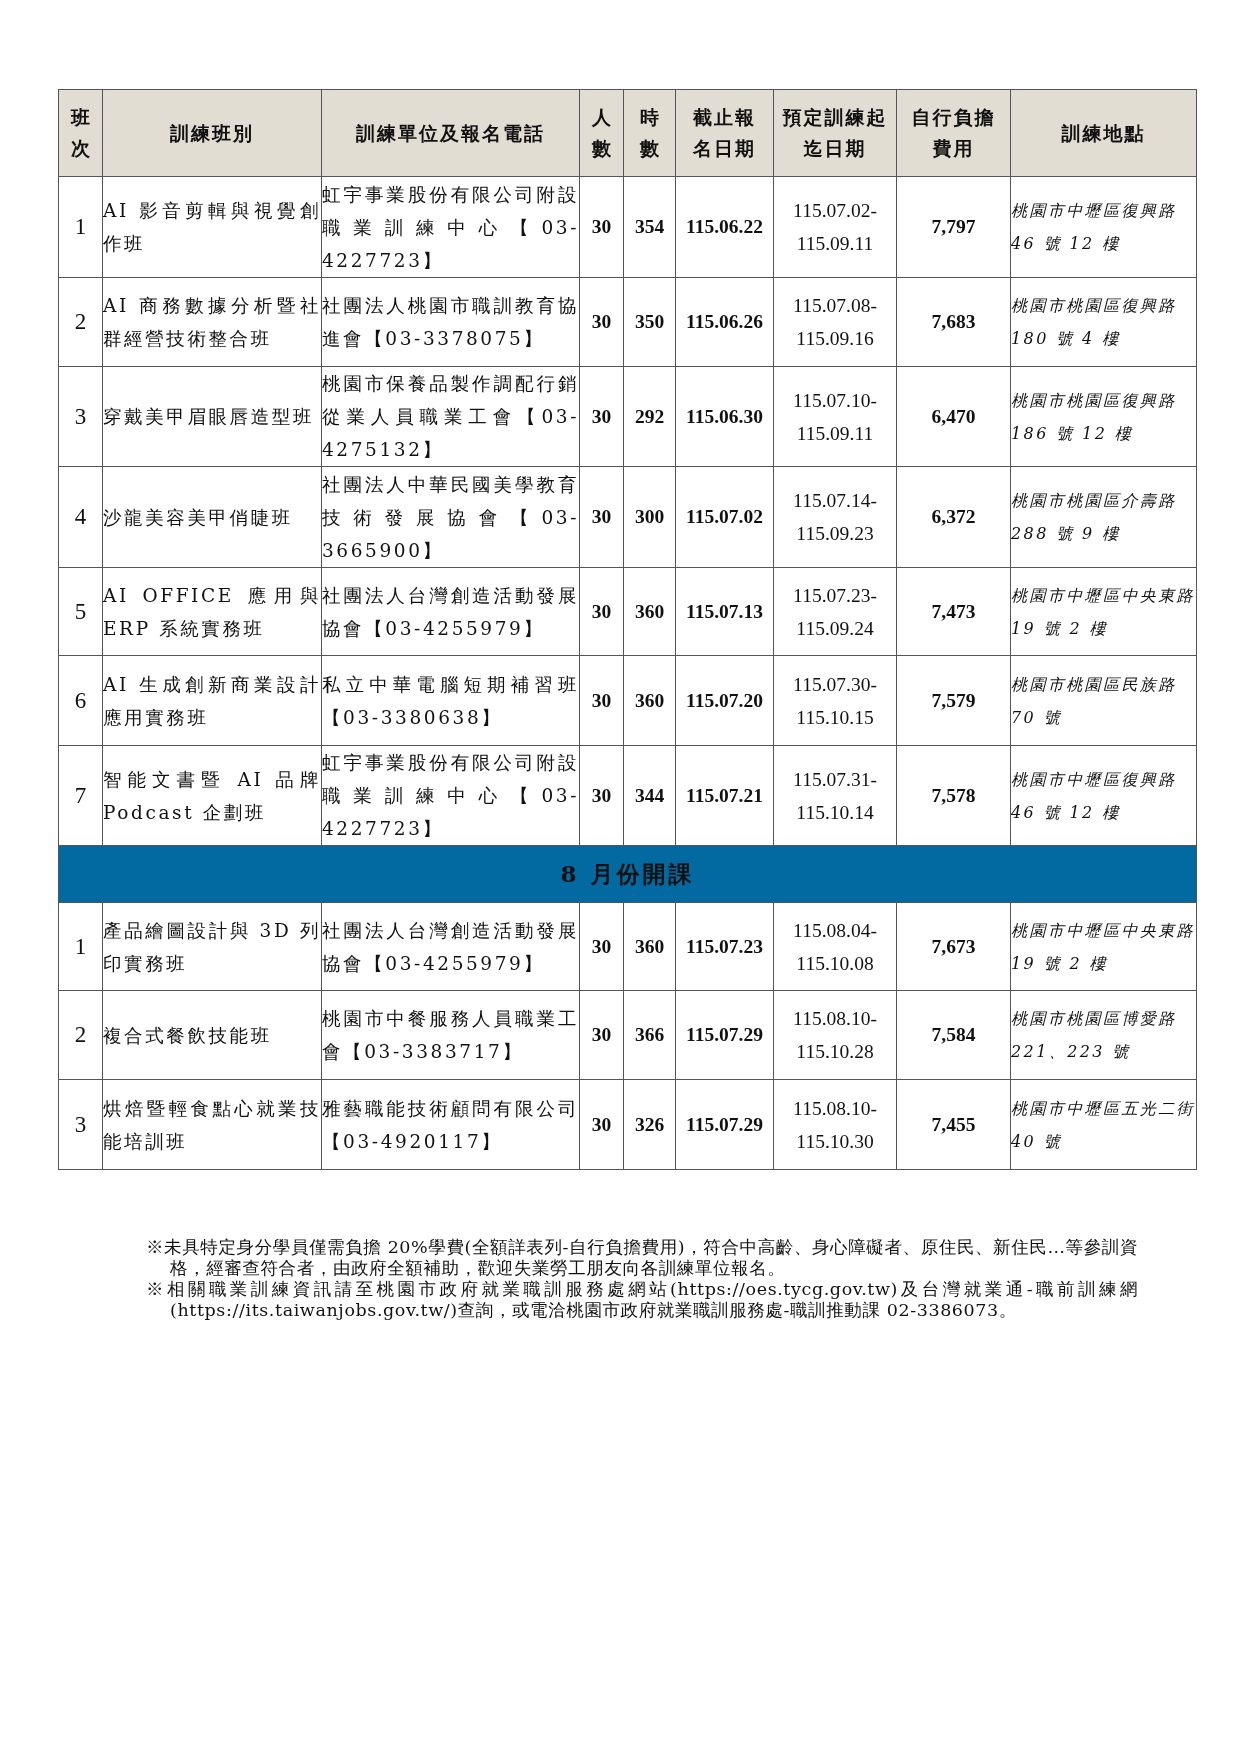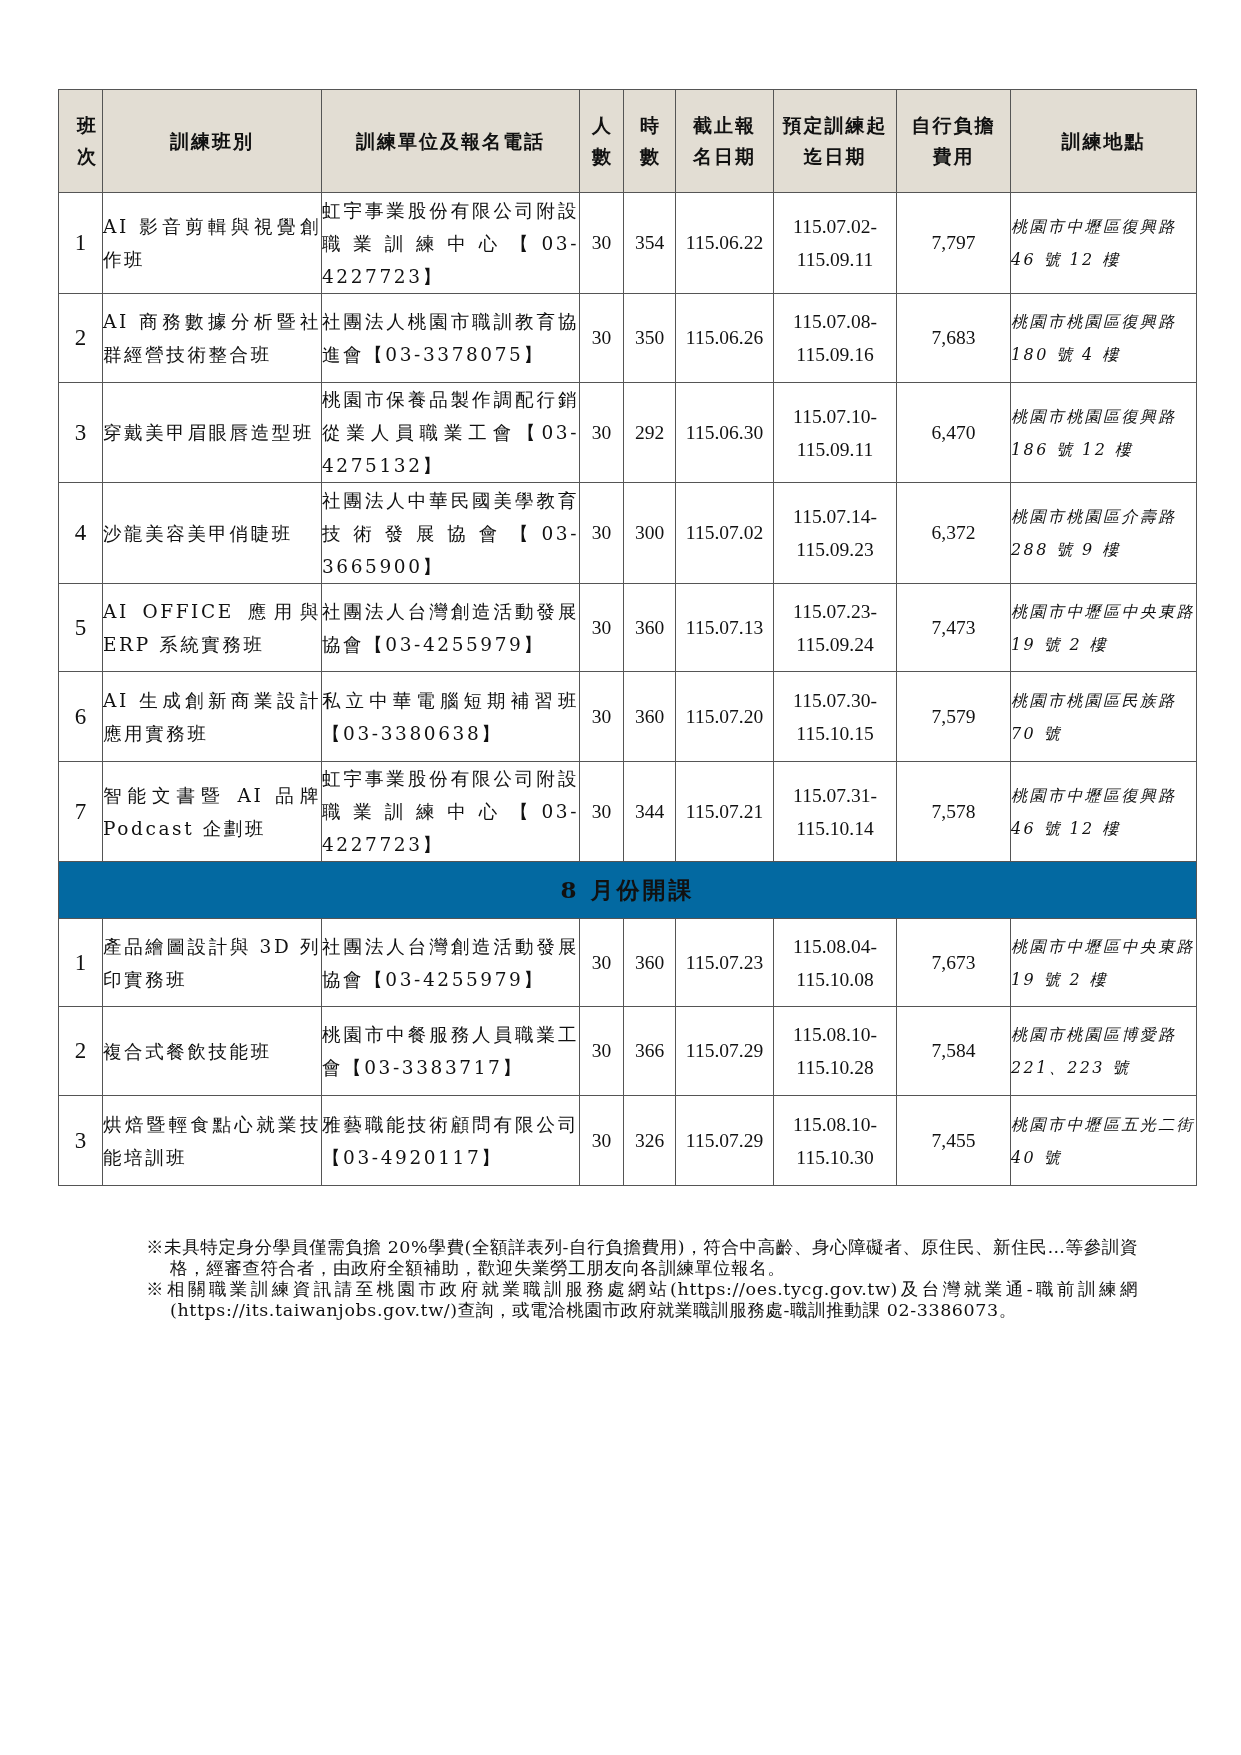--- a/index.html
+++ b/index.html
@@ -10,21 +10,21 @@
   table.sched td, table.sched th { border: 1.5px solid #555; padding: 0; }
   thead th { background: #e2ddd3; font-weight: bold; font-size: 19px; line-height: 31px;
              text-align: center; vertical-align: middle; height: 86px; letter-spacing: 2px; }
   thead th.narrow { letter-spacing: 0; }
   tr.band td { font-weight: bold; font-size: 23px; text-align: center; letter-spacing: 3px; }
   tr.band.jul td { background: #29c8d3; height: 58px; }
   tr.band.aug td { background: #0369a1; height: 56px; }
   td.num { text-align: center; font-size: 23px; font-family: "Liberation Serif", serif; }
   td.txt { font-size: 18.5px; line-height: 33px; padding: 2px 3px 2px 4px; letter-spacing: 2.6px;
            text-align: justify; text-align-last: left; }
-  td.mid { text-align: center; font-size: 19.5px; font-family: "Liberation Serif", serif; }
+  td.mid { text-align: center; font-size: 19.5px; font-family: "Liberation Serif", serif; font-weight: bold; }
   td.date { text-align: center; font-size: 19.5px; line-height: 33px; font-family: "Liberation Serif", serif; }
   td.addr { font-size: 16px; line-height: 33px; padding: 2px 3px 2px 4px; letter-spacing: 2.4px; font-style: italic; }
   .notes { position: absolute; left: 118px; top: 1237px; width: 1020px; font-size: 17.5px;
            line-height: 21px; letter-spacing: 0.6px; }
   .note { padding-left: 24px; text-indent: -24px; text-align: justify; margin-left: 28px; }
 </style>
 </head>
 <body>
 
 <table class="sched">
@@ -34,27 +34,27 @@
       <col style="width:258px">
     <col style="width:44px">
       <col style="width:52px">
       <col style="width:98px">
     <col style="width:123px">
       <col style="width:114px">
       <col style="width:186px">
   </colgroup>
   <thead>
     <tr>
-      <th class="narrow" style="padding:0 6px;text-align:right;">班次</th>
+      <th class="narrow" style="padding:0 6px;">班次</th>
       <th>訓練班別</th>
       <th>訓練單位及報名電話</th>
       <th class="narrow" style="padding:0 10px;">人數</th>
       <th class="narrow" style="padding:0 13px;">時數</th>
       <th style="padding:0 10px;">截止報名日期</th>
-      <th style="padding:8px 8px;">預定訓練起迄日期</th>
+      <th style="padding:0 8px;">預定訓練起迄日期</th>
       <th style="padding:0 8px;">自行負擔費用</th>
       <th>訓練地點</th>
     </tr>
   </thead>
   <tbody id="tbody">
       <tr style="height: 101px;">
         <td class="num">1</td>
         <td class="txt">AI 影音剪輯與視覺創作班</td>
         <td class="txt">虹宇事業股份有限公司附設職業訓練中心【03-4227723】</td>
         <td class="mid">30</td>

